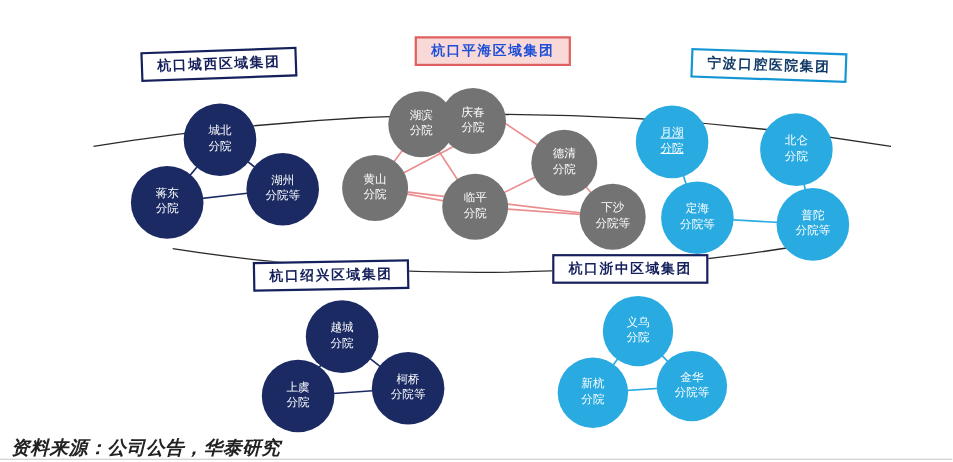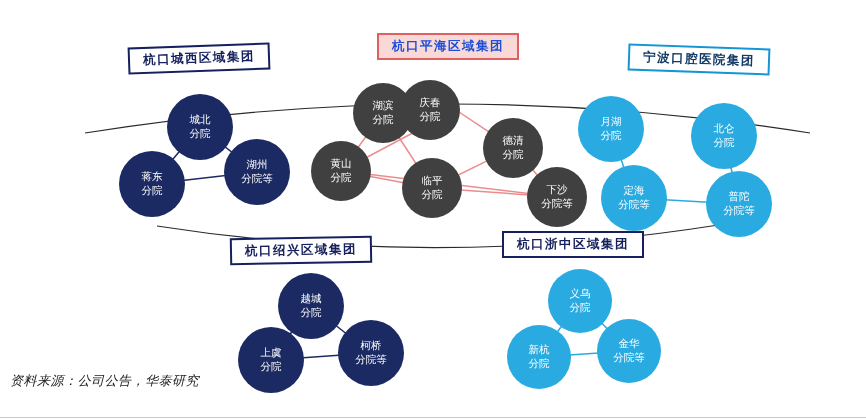--- a/index.html
+++ b/index.html
@@ -20,25 +20,25 @@
   .glabel.blue{border-color:#1496d4;color:#123a66;}
   .node{
     position:absolute;z-index:1;border-radius:50%;
     display:flex;align-items:center;justify-content:center;text-align:center;
     color:#ffffff;font-size:10.5px;line-height:1.3;white-space:pre-line;
   }
   .n66{width:66px;height:66px;}
   .n60{width:60px;height:60px;}
   .n64{width:64px;height:64px;}
   .navy{background:#1b2a63;}
-  .pink{background:#404040;}
+  .pink{background:#737373;}
   .cyan{background:#29abe2;}
   .source{
-    position:absolute;left:10px;top:372px;font-size:13px;color:#222222;
-    font-family:"Liberation Serif","DejaVu Serif",serif;font-style:italic;font-weight:400;
+    position:absolute;left:10px;top:396px;font-size:17px;color:#222222;
+    font-family:"Liberation Serif","DejaVu Serif",serif;font-style:italic;font-weight:700;
     letter-spacing:0.5px;
   }
   .bottom-rule{position:absolute;left:0;right:0;bottom:2px;height:0;border-top:1px solid #c9c9c9;}
 </style>
 </head>
 <body>
 
 <div class="page">
 
 
@@ -113,21 +113,21 @@
   <div class="node pink n60" style="left:311px;top:141px;">
     <span>黄山
 分院</span></div>
   <div class="node pink n60" style="left:402px;top:158px;">
     <span>临平
 分院</span></div>
   <div class="node pink n60" style="left:527px;top:167px;">
     <span>下沙
 分院等</span></div>
 
-  <div class="node cyan n66" style="left:578px;top:96px;">
+  <div class="node cyan n66" style="left:578px;top:96px;text-decoration:underline;">
     <span>月湖
 分院</span></div>
   <div class="node cyan n66" style="left:691px;top:103px;">
     <span>北仑
 分院</span></div>
   <div class="node cyan n66" style="left:601px;top:165px;">
     <span>定海
 分院等</span></div>
   <div class="node cyan n66" style="left:706px;top:171px;">
     <span>普陀

